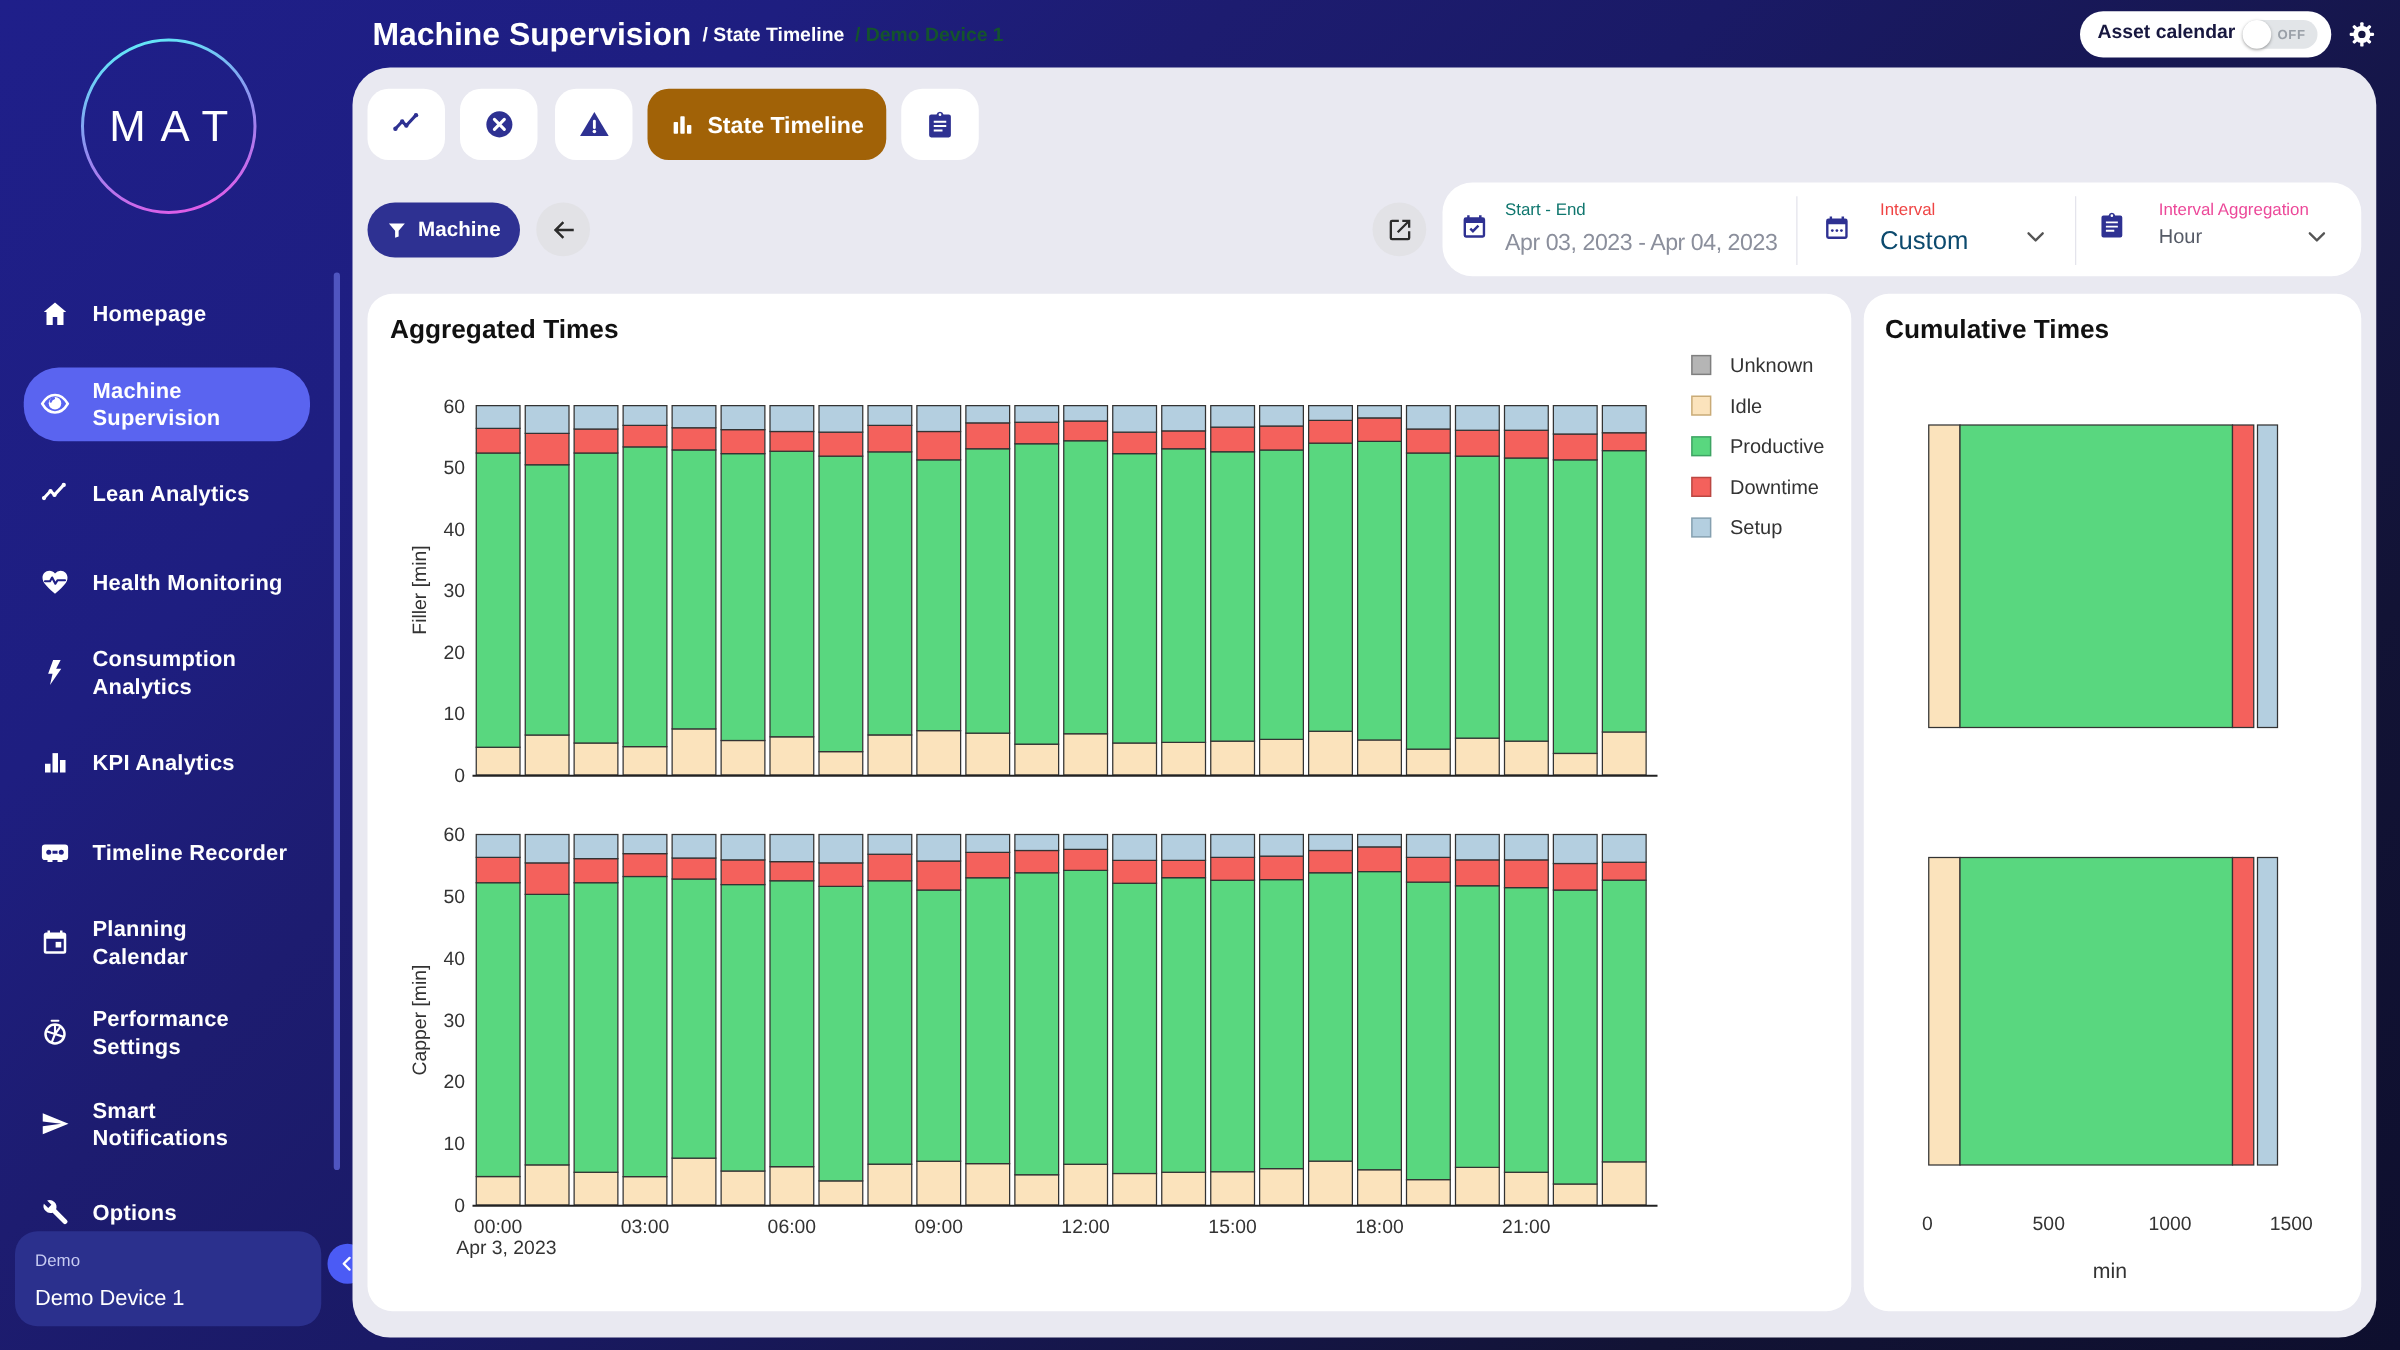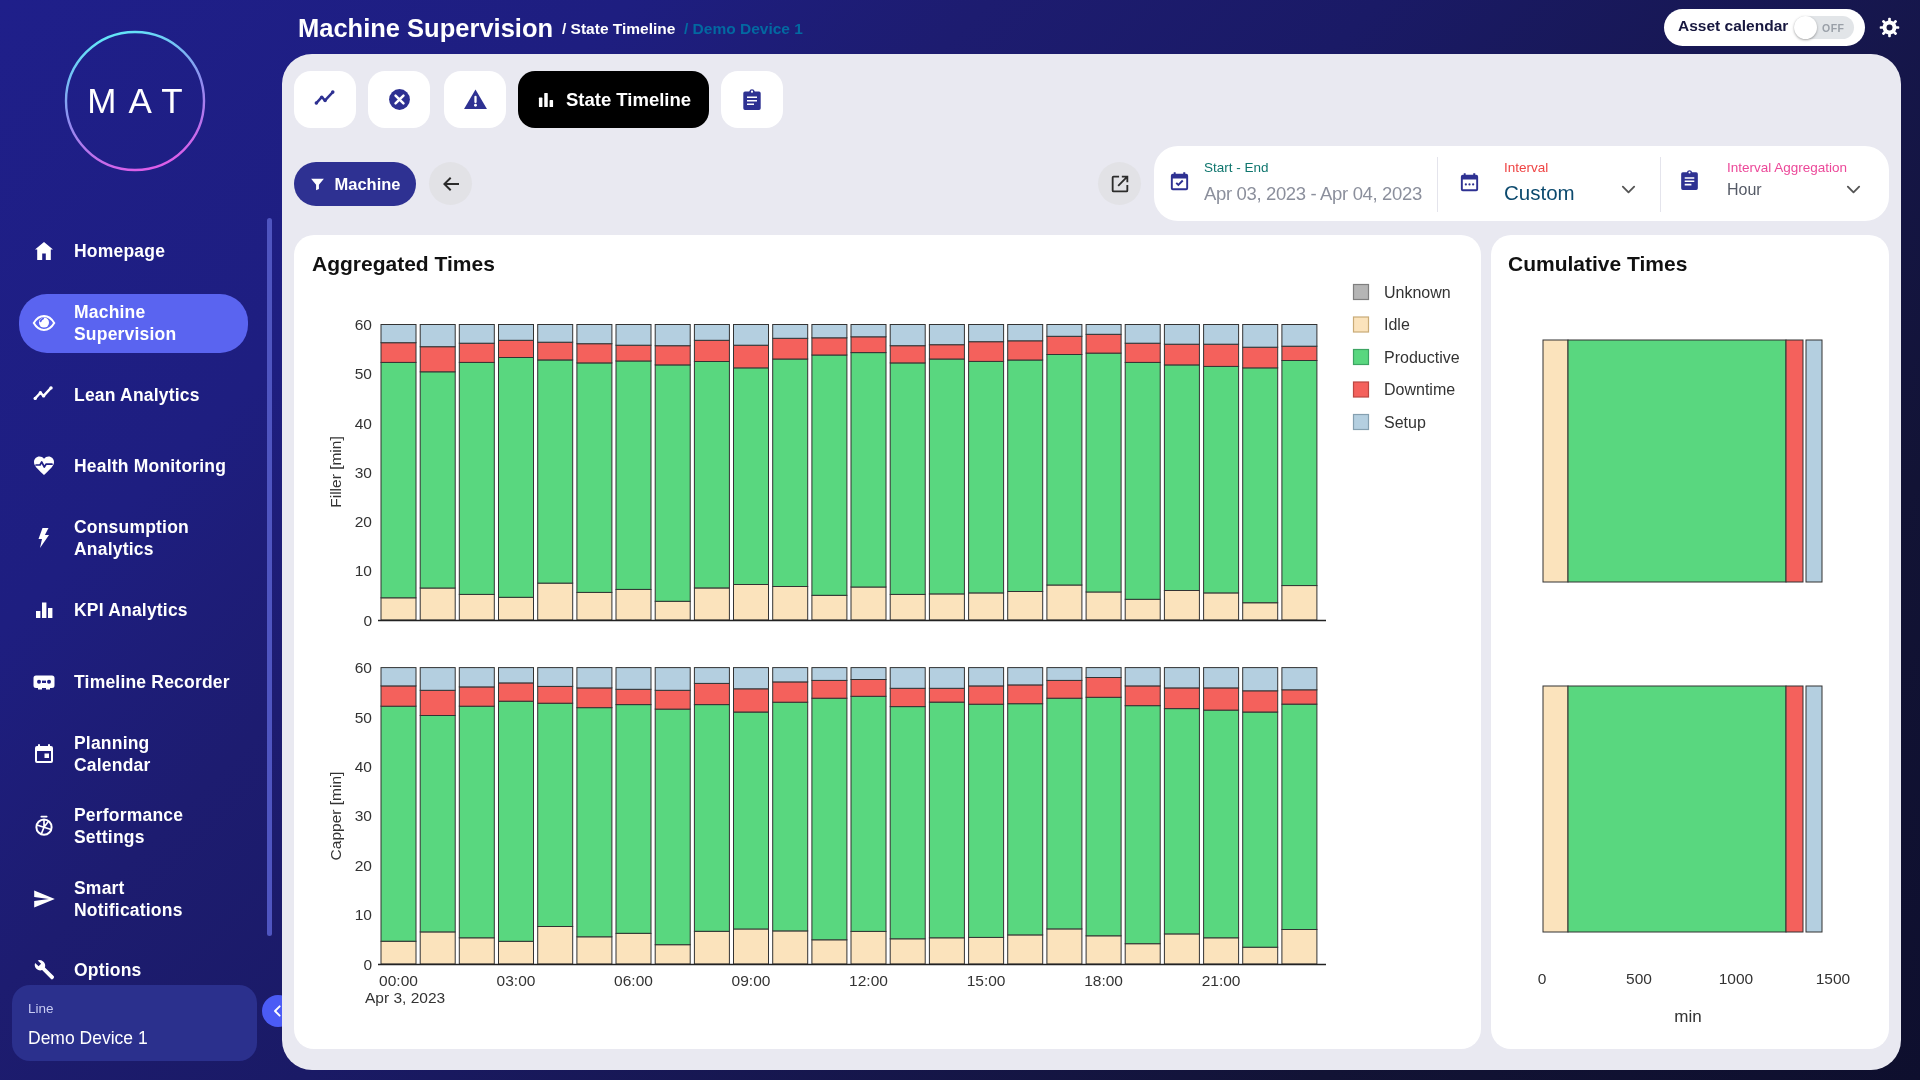--- a/index.html
+++ b/index.html
@@ -103,31 +103,31 @@
   </div>
 <div class="abs navtx" style="left:74px;top:877px">Smart<br>Notifications</div>
 <div class="abs ico" style="left:32px;top:958px;width:24px;height:24px">
     <svg width="24" height="24" viewBox="0 0 24 24" fill="#ffffff" stroke="#ffffff" stroke-width="0">
       <path d="M21.6 18.1 12.9 9.4a5.6 5.6 0 0 0-7.2-7l3.4 3.4-2.5 2.5L3.1 4.9a5.6 5.6 0 0 0 7 7.2l8.7 8.7a1.6 1.6 0 0 0 2.3 0l.5-.5a1.6 1.6 0 0 0 0-2.2z"></path>
     </svg>
   </div>
 <div class="abs navtx" style="left:74px;top:959px">Options</div>
 
 <div class="abs" style="left:12px;top:985px;width:245px;height:76px;border-radius:18px;background:#2b308d"></div>
-<div class="abs" style="left:28px;top:1001px;font-size:13.5px;color:#c7cbf2">Line</div>
+<div class="abs" style="left:28px;top:1001px;font-size:13.5px;color:#c7cbf2">Demo</div>
 <div class="abs" style="left:28px;top:1028px;font-size:17.5px;color:#fff">Demo Device 1</div>
 <div class="abs ico" style="left:262px;top:995px;width:32px;height:32px;border-radius:50%;background:#4b5bf5">
     <svg width="16" height="16" viewBox="0 0 24 24" fill="#ffffff" stroke="#ffffff" stroke-width="0">
       <path d="M14.5 5 7.5 12l7 7" fill="none" stroke-width="2.8" stroke-linecap="round" stroke-linejoin="round"></path>
     </svg>
   </div>
 
 <div class="abs" style="left:298px;top:14px;color:#fff;font-size:25.5px;font-weight:700">Machine Supervision</div>
 <div class="abs" style="left:562px;top:20px;color:#fff;font-size:15.5px;font-weight:700">/ State Timeline</div>
-<div class="abs" style="left:684px;top:20px;color:#0369a1;font-size:15.5px;font-weight:700">/ Demo Device 1</div>
+<div class="abs" style="left:684px;top:20px;color:#14532d;font-size:15.5px;font-weight:700">/ Demo Device 1</div>
 
 <div class="abs" style="left:1664px;top:9px;width:201px;height:37px;border-radius:19px;background:#fff"></div>
 <div class="abs" style="left:1678px;top:17px;font-size:15.5px;font-weight:700;color:#17173f">Asset calendar</div>
 <div class="abs" style="left:1794px;top:16px;width:60px;height:23px;border-radius:12px;background:#e2e5e8"></div>
 <div class="abs" style="left:1794px;top:16px;width:23px;height:23px;border-radius:50%;background:#fff;box-shadow:0 1px 2.5px rgba(0,0,0,.35)"></div>
 <div class="abs" style="left:1822px;top:22px;font-size:10.5px;font-weight:700;color:#9aa0a8;letter-spacing:.5px">OFF</div>
 <div class="abs ico" style="left:1878px;top:16px">
     <svg width="23" height="23" viewBox="0 0 24 24" fill="#ffffff" stroke="#ffffff" stroke-width="0">
       <circle cx="12" cy="12" r="7.2"></circle>
       <rect x="10.6" y="1.8" width="2.8" height="5" rx="1" transform="rotate(0 12 12)"></rect>
@@ -159,21 +159,21 @@
       <path d="M8.2 8.2l7.6 7.6M15.8 8.2l-7.6 7.6" stroke="#fff" stroke-width="2.4" stroke-linecap="round"></path>
     </svg>
   </div>
 <div class="btnw" style="left:444px">
     <svg width="25" height="25" viewBox="0 0 24 24" fill="#2e3192" stroke="#2e3192" stroke-width="0">
       <path d="M12 2.5 23 21H1z"></path>
       <path d="M12 9.5v5" stroke="#fff" stroke-width="2.2" stroke-linecap="round"></path>
       <circle cx="12" cy="17.5" r="1.4" fill="#fff"></circle>
     </svg>
   </div>
-<div class="abs" style="left:518px;top:71px;width:191px;height:57px;border-radius:17px;background:#000000;display:flex;align-items:center;justify-content:center;gap:10px">
+<div class="abs" style="left:518px;top:71px;width:191px;height:57px;border-radius:17px;background:#a16207;display:flex;align-items:center;justify-content:center;gap:10px">
   <svg width="20" height="20" viewBox="0 0 24 24" fill="#ffffff" stroke="#ffffff" stroke-width="0">
       <rect x="3.5" y="9" width="4.2" height="11.5" rx="0.8"></rect>
       <rect x="9.9" y="3.5" width="4.2" height="17" rx="0.8"></rect>
       <rect x="16.3" y="12" width="4.2" height="8.5" rx="0.8"></rect>
     </svg>
     <span style="color:#fff;font-weight:700;font-size:18.5px">State Timeline</span>
   </div>
 <div class="btnw" style="left:721px">
     <svg width="24" height="24" viewBox="0 0 24 24" fill="#2e3192" stroke="#2e3192" stroke-width="0">
       <path d="M19 3.5h-4.2a2.9 2.9 0 0 0-5.6 0H5a1.7 1.7 0 0 0-1.7 1.7v15A1.7 1.7 0 0 0 5 21.9h14a1.7 1.7 0 0 0 1.7-1.7v-15A1.7 1.7 0 0 0 19 3.5zm-7-.9a1.1 1.1 0 1 1 0 2.2 1.1 1.1 0 0 1 0-2.2z"></path>

